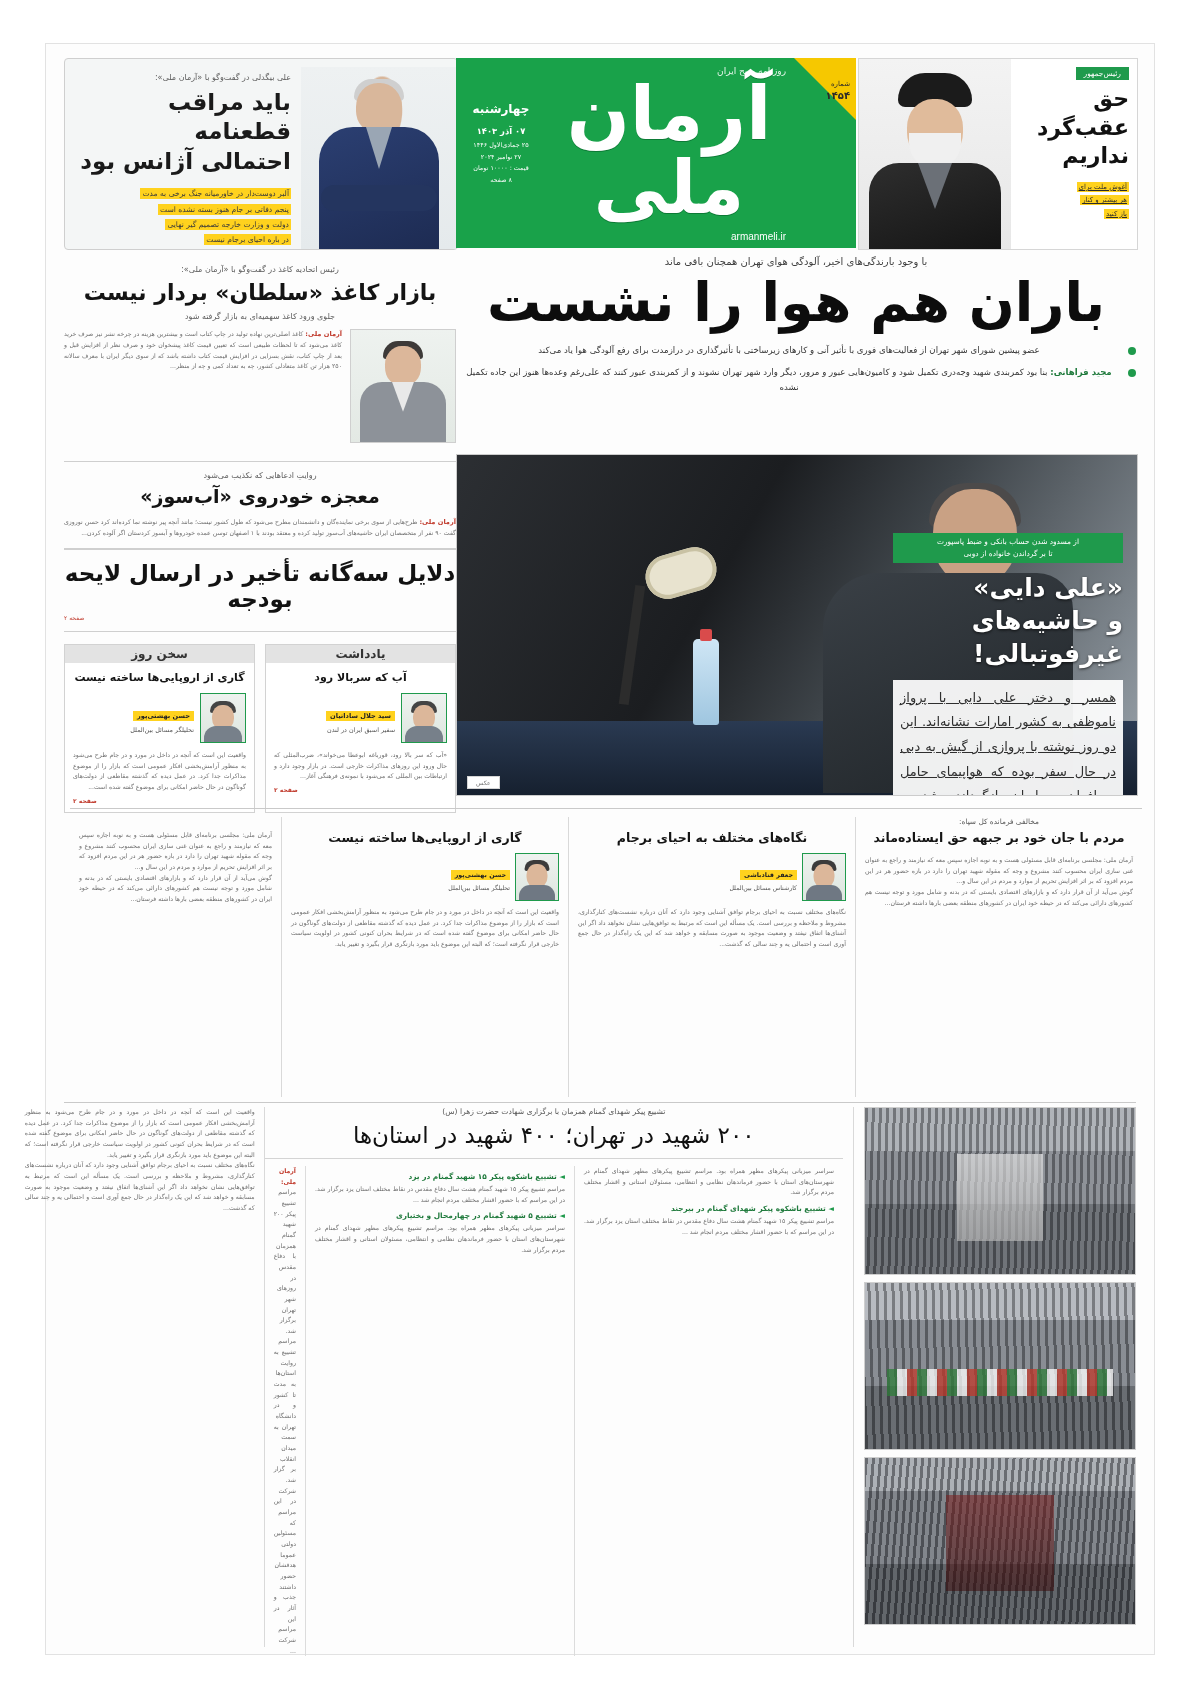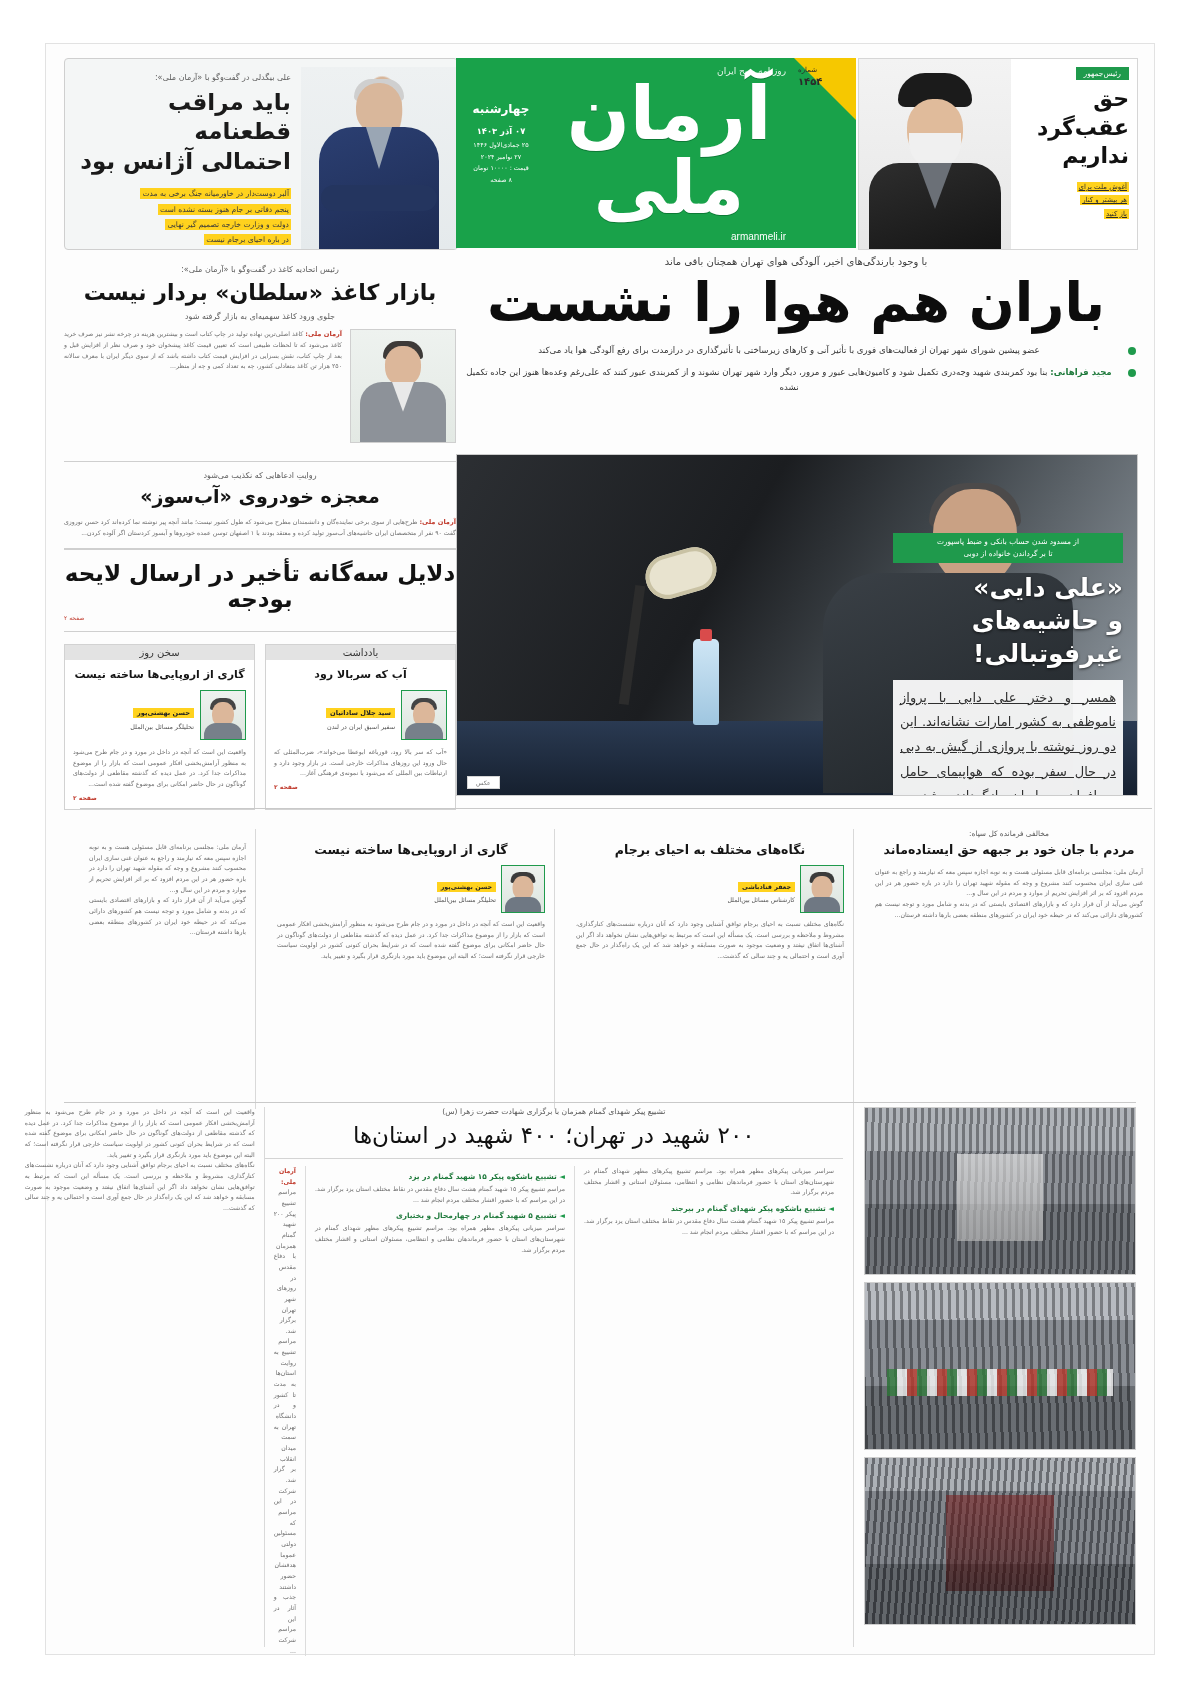--- a/index.html
+++ b/index.html
@@ -67,21 +67,21 @@
   
   .masthead{
     position:absolute;left:410px;top:14px;width:400px;height:190px;
     background:#19a24a;overflow:hidden;
   }
   .masthead .corner{
     position:absolute;right:0;top:0;width:0;height:0;
     border-top:62px solid #f6c800;border-left:62px solid transparent;
   }
   .masthead .issue{
-    position:absolute;right:6px;top:8px;width:52px;text-align:left;
+    position:absolute;right:6px;top:22px;width:52px;text-align:right;
     font-size:7px;color:#2a2a2a;line-height:1.35;transform:rotate(0deg);
   }
   .masthead .issue b{display:block;font-size:10px;}
   .masthead .logo{
     position:absolute;right:60px;top:18px;left:86px;
     color:#fff;font-size:74px;font-weight:bold;text-align:center;
     line-height:1;letter-spacing:-2px;
     text-shadow:0 1px 0 #0d7a36;
   }
   .masthead .tagline{
@@ -254,22 +254,22 @@
   .bigbar .h{font-size:23px;font-weight:bold;text-align:center;color:#121212;}
   .pgref{font-size:6px;color:#c0392b;text-align:left;padding:2px 0 0;}
 
   
   .opbox-wrap{display:flex;gap:10px;margin-top:12px;}
   .opbox{
     flex:1;border:1px solid #d2d2d2;background:#fff;padding:7px 8px 8px;
     position:relative;
   }
   .opbox .tab{
-    background:#e3e3e3;color:#333;font-size:10px;text-align:center;
-    padding:2px 0;margin:-7px -8px 7px;font-weight:normal;
+    background:#e3e3e3;color:#333;font-size:12px;text-align:center;
+    padding:2px 0;margin:-7px -8px 7px;font-weight:bold;
   }
   .opbox .ttl{font-size:11px;font-weight:bold;color:#161616;text-align:center;line-height:1.4;}
   .opbox .who{display:flex;gap:6px;align-items:center;margin:8px 0 7px;}
   .opbox .av{
     flex:0 0 auto;width:44px;height:48px;border:1px solid #1f9a4c;
     background:linear-gradient(#eef2ef,#dde6df);position:relative;overflow:hidden;
   }
   .opbox .av .f{position:absolute;left:50%;top:11px;transform:translateX(-50%);
     width:22px;height:25px;border-radius:46%;background:#dcb79a;}
   .opbox .av .hh{position:absolute;left:50%;top:7px;transform:translateX(-50%);
@@ -277,22 +277,22 @@
   .opbox .av .bb{position:absolute;left:50%;top:32px;transform:translateX(-50%);
     width:38px;height:22px;border-radius:12px 12px 0 0;background:#77808a;}
   .opbox .meta{flex:1;text-align:right;}
   .opbox .meta .nm{display:inline-block;background:#ffd21e;font-size:6.6px;
     font-weight:bold;color:#222;padding:1px 4px;}
   .opbox .meta .rl{font-size:6.4px;color:#555;margin-top:4px;}
   .opbox .pg{color:#c0392b;font-size:6px;text-align:left;margin-top:4px;font-weight:bold;}
 
   
   .midband{
-    position:absolute;left:34px;top:764px;width:1072px;height:280px;
-    border-top:1px solid #c9c9c9;padding-top:20px;display:flex;gap:12px;
+    position:absolute;left:24px;top:764px;width:1072px;height:280px;
+    border-top:1px solid #c9c9c9;padding-top:8px;display:flex;gap:0;
   }
   .midband .mcol{padding:0 9px;}
   .midband .mcol + .mcol{border-right:1px solid #d9d9d9;}
   .midband .mhead{font-size:7.4px;color:#5a5a5a;text-align:center;margin-bottom:4px;}
   .midband .mttl{font-size:12.5px;font-weight:bold;color:#141414;text-align:center;line-height:1.35;}
   .midband .mwho{display:flex;gap:5px;align-items:center;justify-content:flex-start;margin:6px 0;}
   .midband .mwho .av{
     flex:0 0 auto;width:42px;height:46px;border:1px solid #1f9a4c;
     background:linear-gradient(#eef2ef,#dde6df);position:relative;overflow:hidden;}
   .midband .mwho .av .f{position:absolute;left:50%;top:10px;transform:translateX(-50%);

